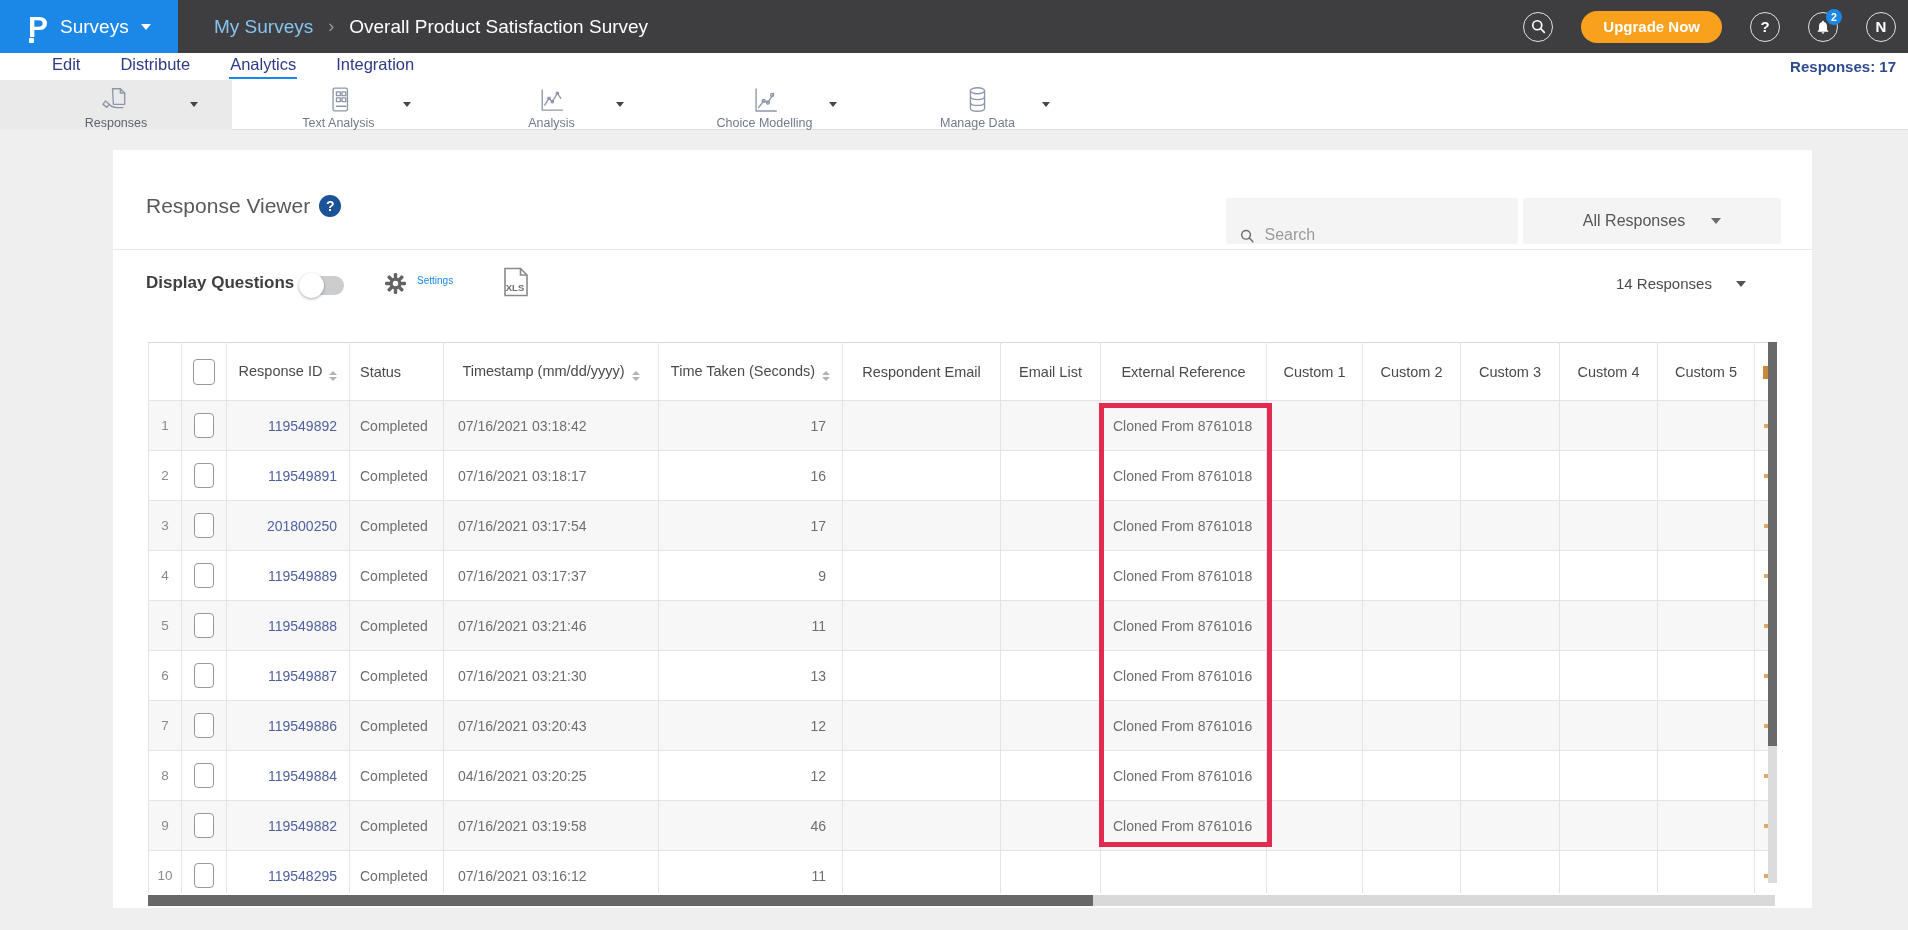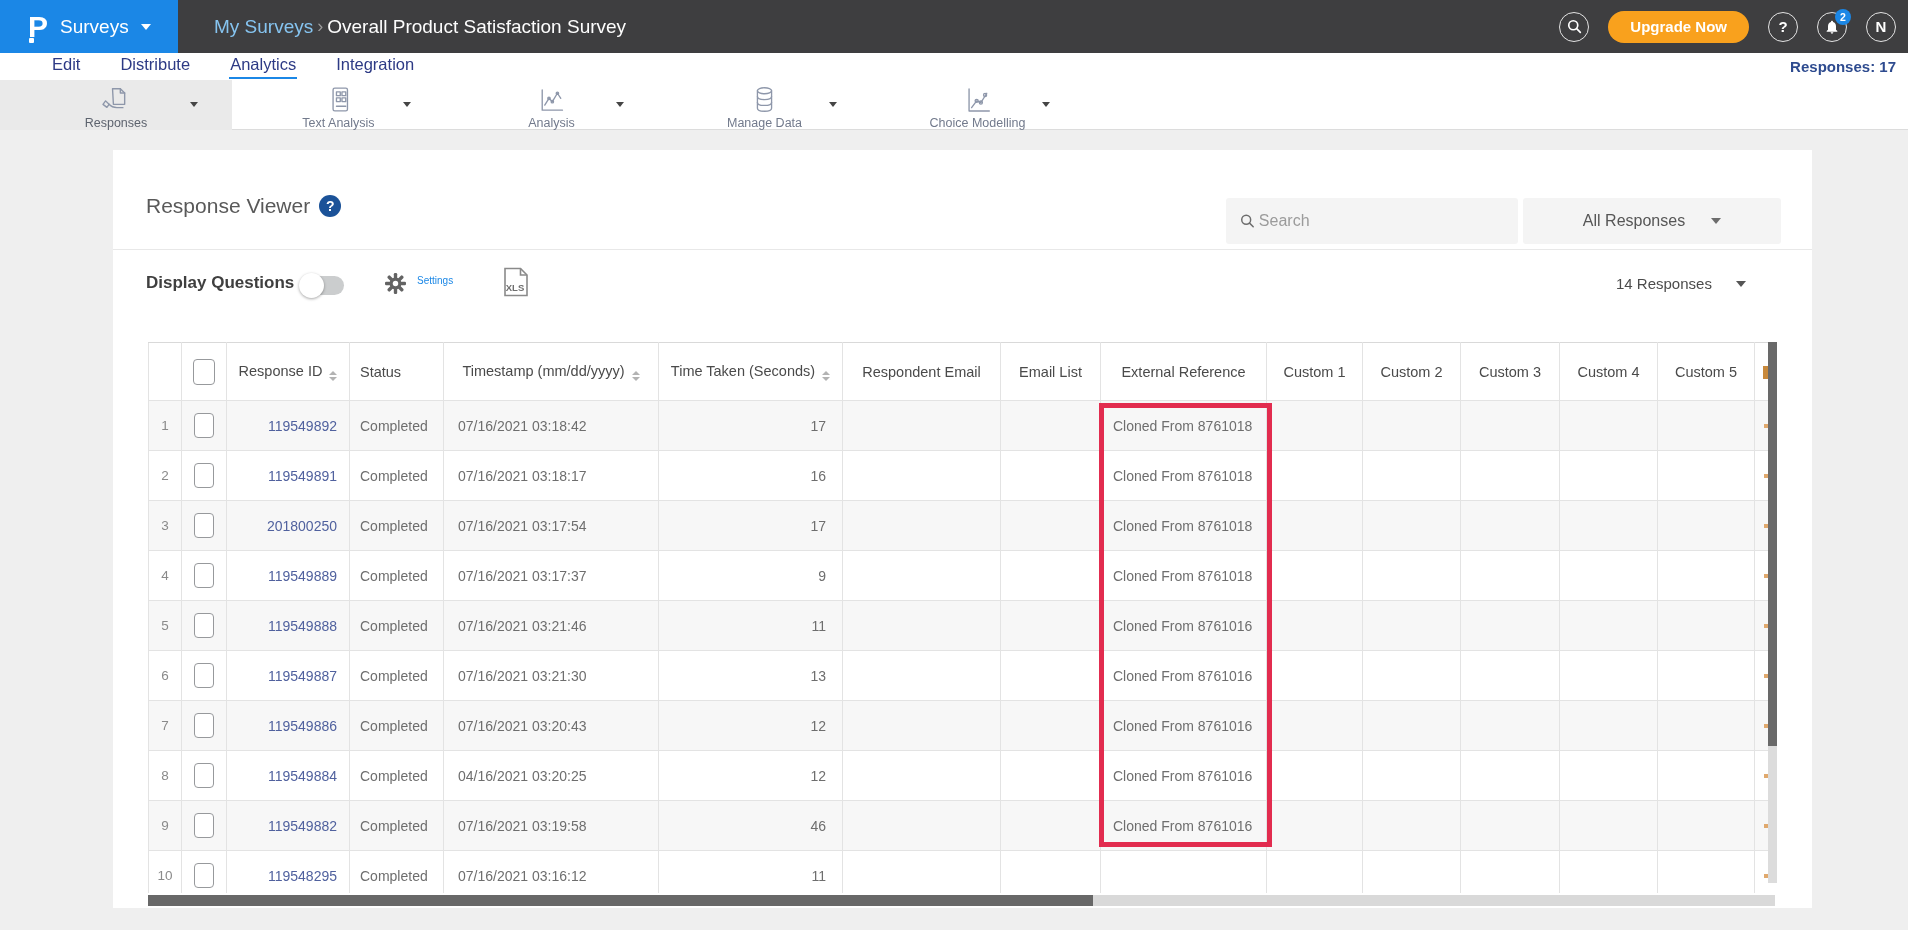--- a/index.html
+++ b/index.html
@@ -7,25 +7,25 @@
   body { font-family:"Liberation Sans", sans-serif; background:#efefef; overflow:hidden; }
   #app { position:relative; width:1908px; height:930px; background:#efefef; }
 
   
   .top-header { position:absolute; left:0; top:0; width:1908px; height:53px; background:#3e3e40; display:flex; align-items:center; }
   .logo-block { width:178px; height:53px; background:var(--accent); display:flex; align-items:center; padding-left:28px; gap:12px; flex:none; cursor:pointer; }
   .logo-p { position:relative; color:#fff; font-size:30px; font-weight:700; line-height:1; }
   .logo-p::after { content:""; position:absolute; left:1px; bottom:-1px; width:5px; height:5px; background:#fff; border-radius:1px; }
   .logo-product { color:#fff; font-size:19px; font-weight:500; }
   .caret { width:0; height:0; border-left:5px solid transparent; border-right:5px solid transparent; border-top:6px solid #fff; display:inline-block; }
-  .breadcrumb { display:flex; align-items:center; gap:4px; margin-left:36px; font-size:19px; }
+  .breadcrumb { display:flex; align-items:center; gap:15px; margin-left:36px; font-size:19px; }
   .bc-parent { color:#86c4f0; cursor:pointer; }
   .bc-sep { color:#9a9a9a; font-size:18px; }
   .bc-current { color:#fdfdfd; }
-  .header-actions { margin-left:auto; display:flex; align-items:center; gap:19px; padding-right:12px; }
+  .header-actions { margin-left:auto; display:flex; align-items:center; gap:28px; padding-right:12px; }
   .hcircle { width:30px; height:30px; border:1.5px solid rgba(255,255,255,.85); border-radius:50%; display:flex; align-items:center; justify-content:center; color:#fff; font-weight:700; font-size:15px; cursor:pointer; flex:none; }
   .upgrade-btn { height:32px; padding:0 22px; background:var(--orange); border:none; border-radius:16px; color:#fff; font-size:15px; font-weight:700; font-family:"Liberation Sans",sans-serif; cursor:pointer; }
   .bell-wrap { position:relative; }
   .badge { position:absolute; top:-4px; right:-5px; min-width:16px; height:16px; border-radius:8px; background:var(--accent); color:#fff; font-size:10.5px; font-weight:700; display:flex; align-items:center; justify-content:center; padding:0 3px; }
 
   
   .nav-bar { position:absolute; left:0; top:53px; width:1908px; height:27px; background:#fff; display:flex; align-items:center; padding:0 12px 0 19px; }
   .nav-tabs { display:flex; gap:38px;margin-left:32px; }
   .nav-tab { font-size:16.5px; font-weight:500; color:#2d3a85; cursor:pointer; padding:1px 1px 3px; }
   .nav-tab.active { border-bottom:2px solid var(--accent); }
@@ -38,21 +38,21 @@
   .tb-icon { height:26px; display:flex; align-items:flex-end; }
   .tb-label { font-size:12.5px; color:#727a8c; margin-top:3px; }
   .tb-item.active .tb-label { color:#5d636e; }
   .tb-caret { position:absolute; right:34px; top:22px; width:0; height:0; border-left:4.5px solid transparent; border-right:4.5px solid transparent; border-top:5.5px solid #454545; }
 
   
   .card { position:absolute; left:113px; top:150px; width:1699px; height:758px; background:#fff; }
   .card-head { position:relative; height:100px; border-bottom:1px solid #e8e8e8;padding-left:36px; }
   .viewer-title { position:absolute; left:33px; top:44px; font-size:21px; color:#595959; display:flex; align-items:center; gap:9px; }
   .help-circle { width:22px; height:22px; border-radius:50%; background:#1b5298; color:#fff; font-size:14px; font-weight:700; display:flex; align-items:center; justify-content:center; cursor:pointer; }
-  .search-box { position:absolute; left:1113px; top:48px; width:292px; height:46px; background:#f4f4f4; border-radius:3px; display:flex; align-items:center; padding:0 14px; gap:4px; }
+  .search-box { position:absolute; left:1113px; top:48px; width:292px; height:46px; background:#f4f4f4; border-radius:3px; display:flex; align-items:flex-end; padding:0 14px; gap:10px; }
   .search-box input { border:none; background:transparent; outline:none; font-size:16px; color:#555; width:100%; font-family:"Liberation Sans",sans-serif; }
   .search-box input::placeholder { color:#9b9b9b; }
   .filter-box { position:absolute; left:1410px; top:48px; width:258px; height:46px; background:#f4f4f4; border-radius:3px; display:flex; align-items:center; justify-content:center; gap:26px; font-size:16px; color:#565656; cursor:pointer; }
   .filter-caret { width:0; height:0; border-left:5px solid transparent; border-right:5px solid transparent; border-top:6px solid #6c6c6c; }
 
   
   .controls { position:relative; height:80px; }
   .dq-label { position:absolute; left:33px; top:23px; font-size:17px; font-weight:700; color:#3f3f3f; }
   .toggle { position:absolute; left:189px; top:26px; width:42px; height:19px; background:#cbcdce; border-radius:10px; cursor:pointer; }
   .toggle .knob { position:absolute; left:-3px; top:-3px; width:25px; height:25px; background:#fff; border-radius:50%; box-shadow:0 1px 3px rgba(0,0,0,.35); }
@@ -179,41 +179,41 @@
             <circle cx="13" cy="13" r="1.4"></circle>
             <circle cx="17" cy="17" r="1.4"></circle>
             <circle cx="23" cy="7" r="1.4"></circle>
           </svg>
         </span>
         <div class="tb-label">Analysis</div>
         <span class="tb-caret"></span>
       </div>
       <div class="tb-item">
         <span class="tb-icon">
-          <svg width="25" height="27" viewBox="0 0 30 32" fill="none" stroke="#8e97aa" stroke-width="1.6" stroke-linejoin="round" stroke-linecap="round">
-            <ellipse cx="15" cy="5.5" rx="8.5" ry="3.6"></ellipse>
-            <path d="M6.5 5.5v21c0 2 3.8 3.6 8.5 3.6s8.5-1.6 8.5-3.6v-21"></path>
-            <path d="M6.5 12.5c0 2 3.8 3.6 8.5 3.6s8.5-1.6 8.5-3.6"></path>
-            <path d="M6.5 19.5c0 2 3.8 3.6 8.5 3.6s8.5-1.6 8.5-3.6"></path>
-          </svg>
-        </span>
-        <div class="tb-label">Manage Data</div>
-        <span class="tb-caret"></span>
-      </div>
-      <div class="tb-item">
-        <span class="tb-icon">
           <svg width="27" height="26" viewBox="0 0 32 30" fill="none" stroke="#8e97aa" stroke-width="1.6" stroke-linejoin="round" stroke-linecap="round">
             <path d="M6 2v26h24"></path>
             <path d="M9 24l6-8 5 2 7-11"></path>
             <circle cx="15" cy="16" r="1.8"></circle>
             <circle cx="20" cy="18" r="1.8"></circle>
             <circle cx="25" cy="9" r="1.8"></circle>
           </svg>
         </span>
         <div class="tb-label">Choice Modelling</div>
+        <span class="tb-caret"></span>
+      </div>
+      <div class="tb-item">
+        <span class="tb-icon">
+          <svg width="25" height="27" viewBox="0 0 30 32" fill="none" stroke="#8e97aa" stroke-width="1.6" stroke-linejoin="round" stroke-linecap="round">
+            <ellipse cx="15" cy="5.5" rx="8.5" ry="3.6"></ellipse>
+            <path d="M6.5 5.5v21c0 2 3.8 3.6 8.5 3.6s8.5-1.6 8.5-3.6v-21"></path>
+            <path d="M6.5 12.5c0 2 3.8 3.6 8.5 3.6s8.5-1.6 8.5-3.6"></path>
+            <path d="M6.5 19.5c0 2 3.8 3.6 8.5 3.6s8.5-1.6 8.5-3.6"></path>
+          </svg>
+        </span>
+        <div class="tb-label">Manage Data</div>
         <span class="tb-caret"></span>
       </div>
     </div>
 
   <div class="card">
     <div class="card-head">
       <div class="viewer-title">
         <span>Response Viewer</span>
         <span class="help-circle">?</span>
       </div>

